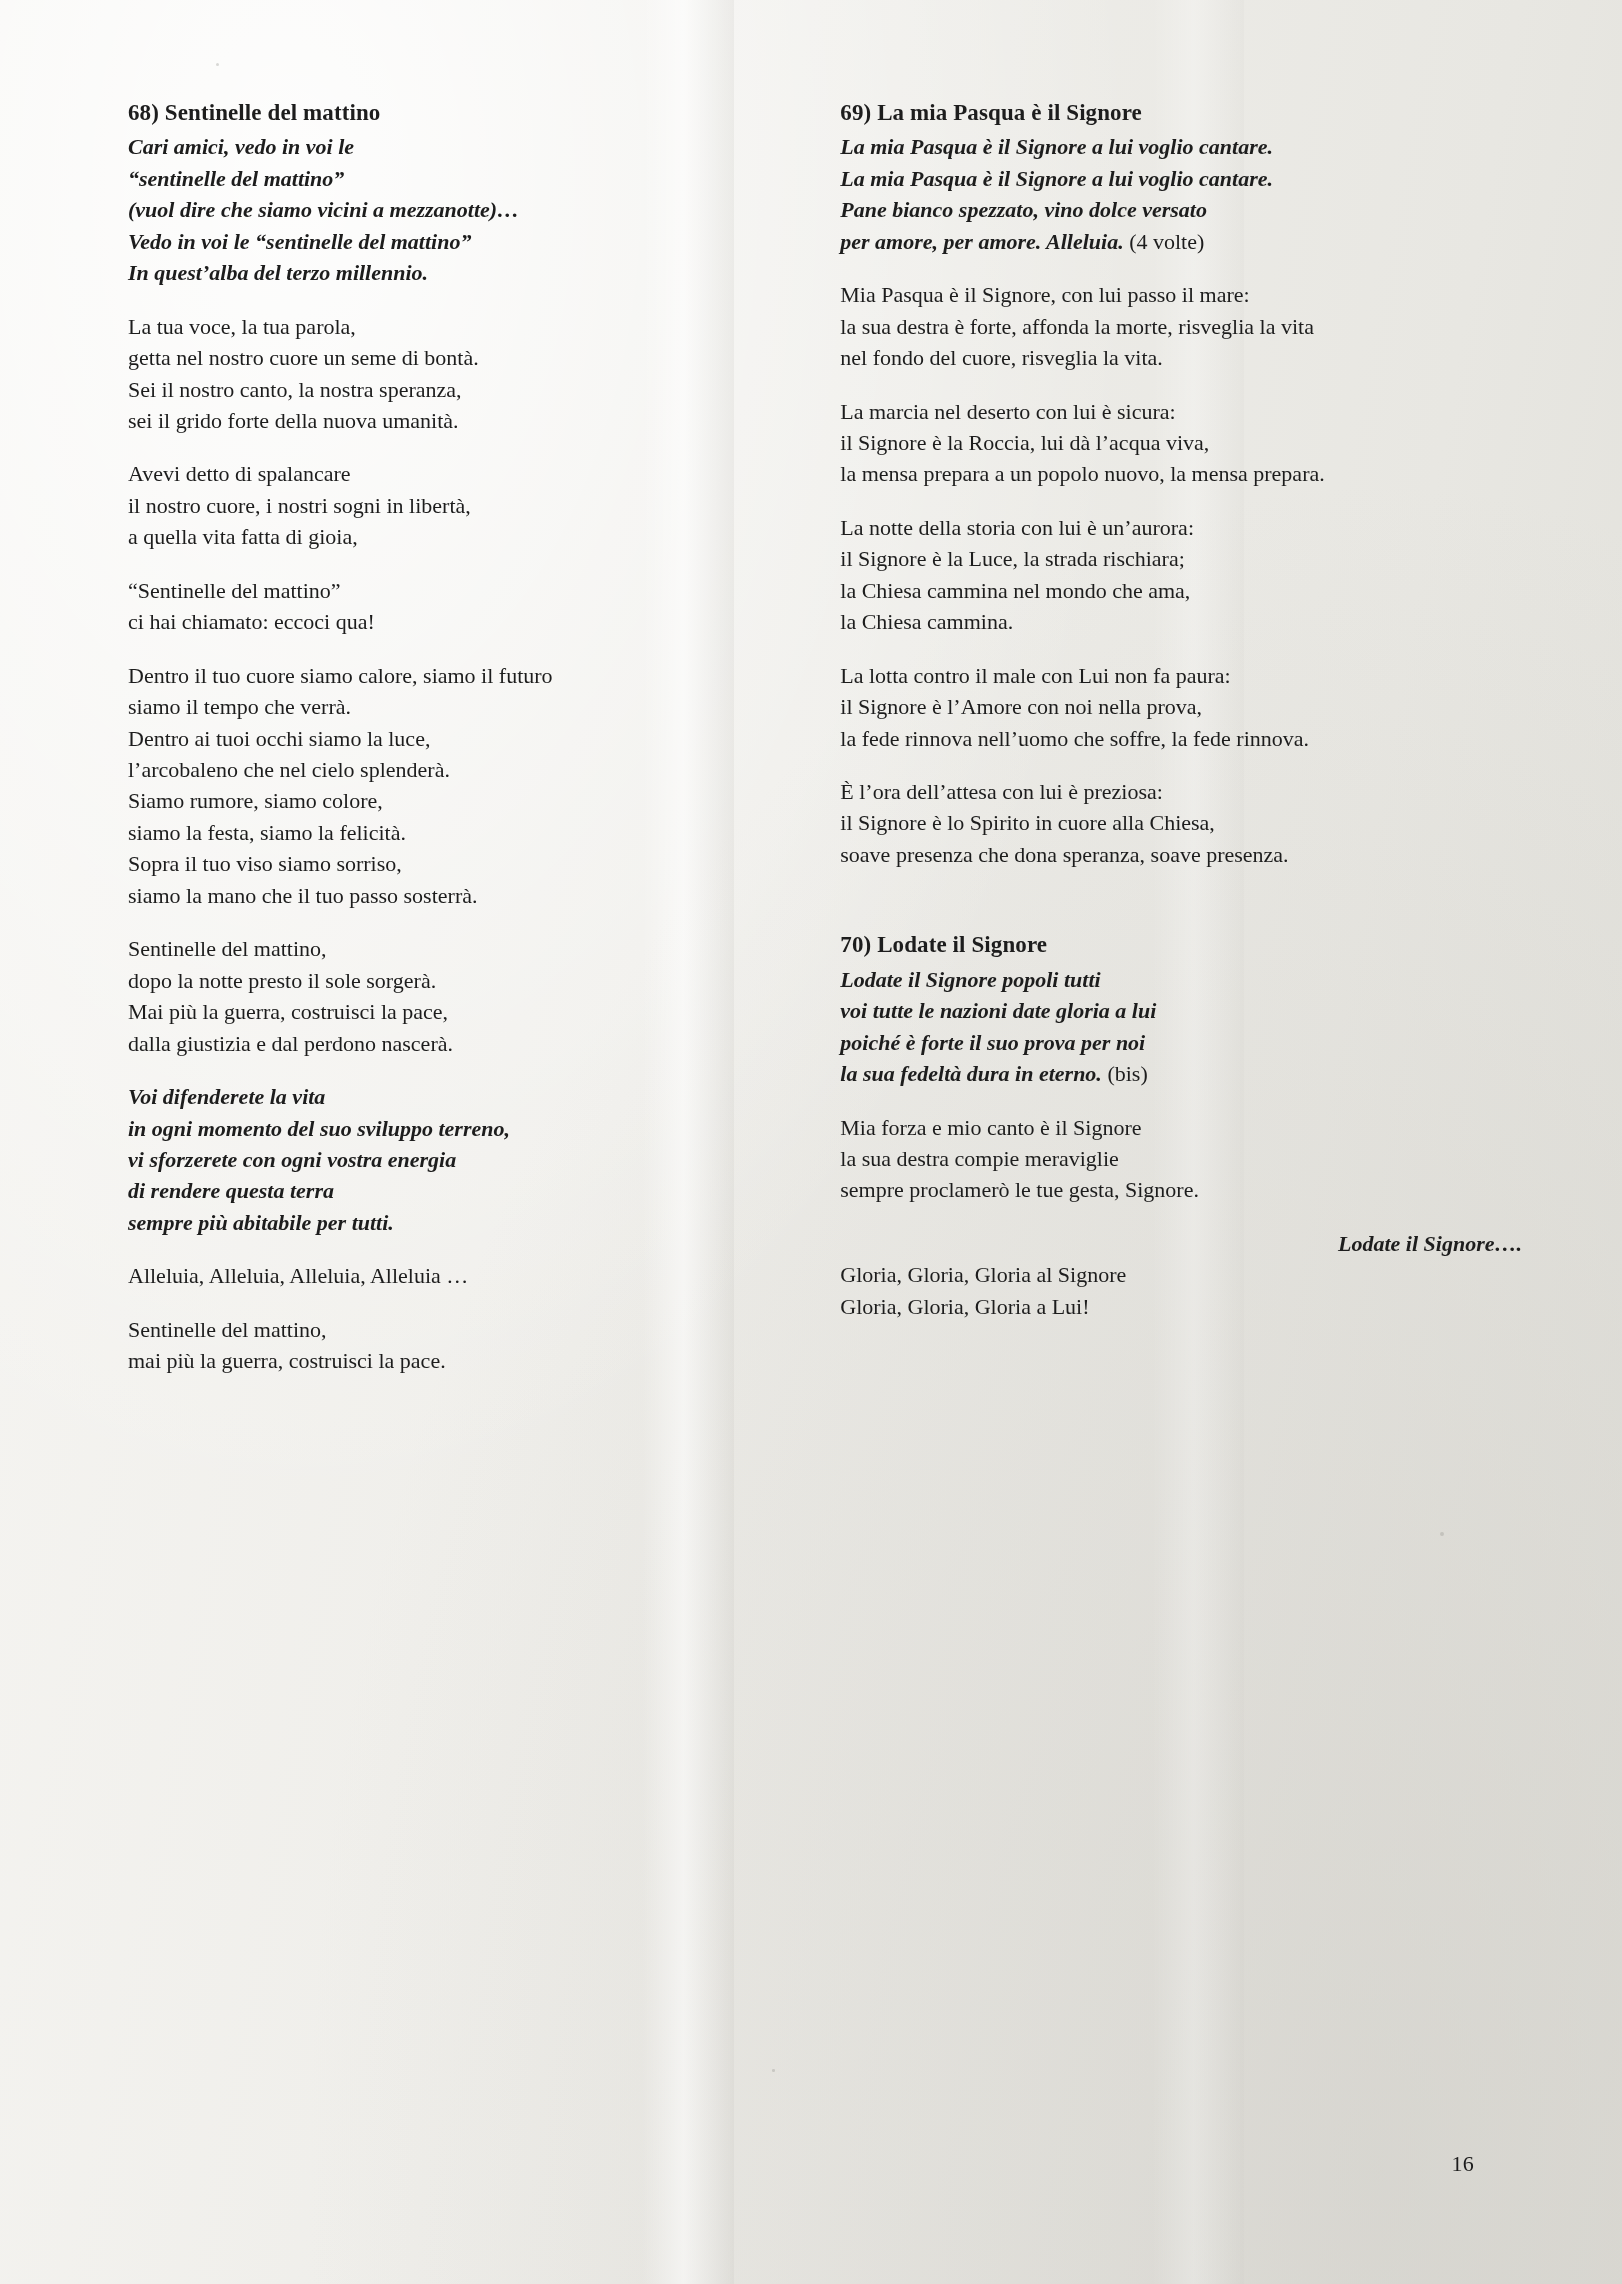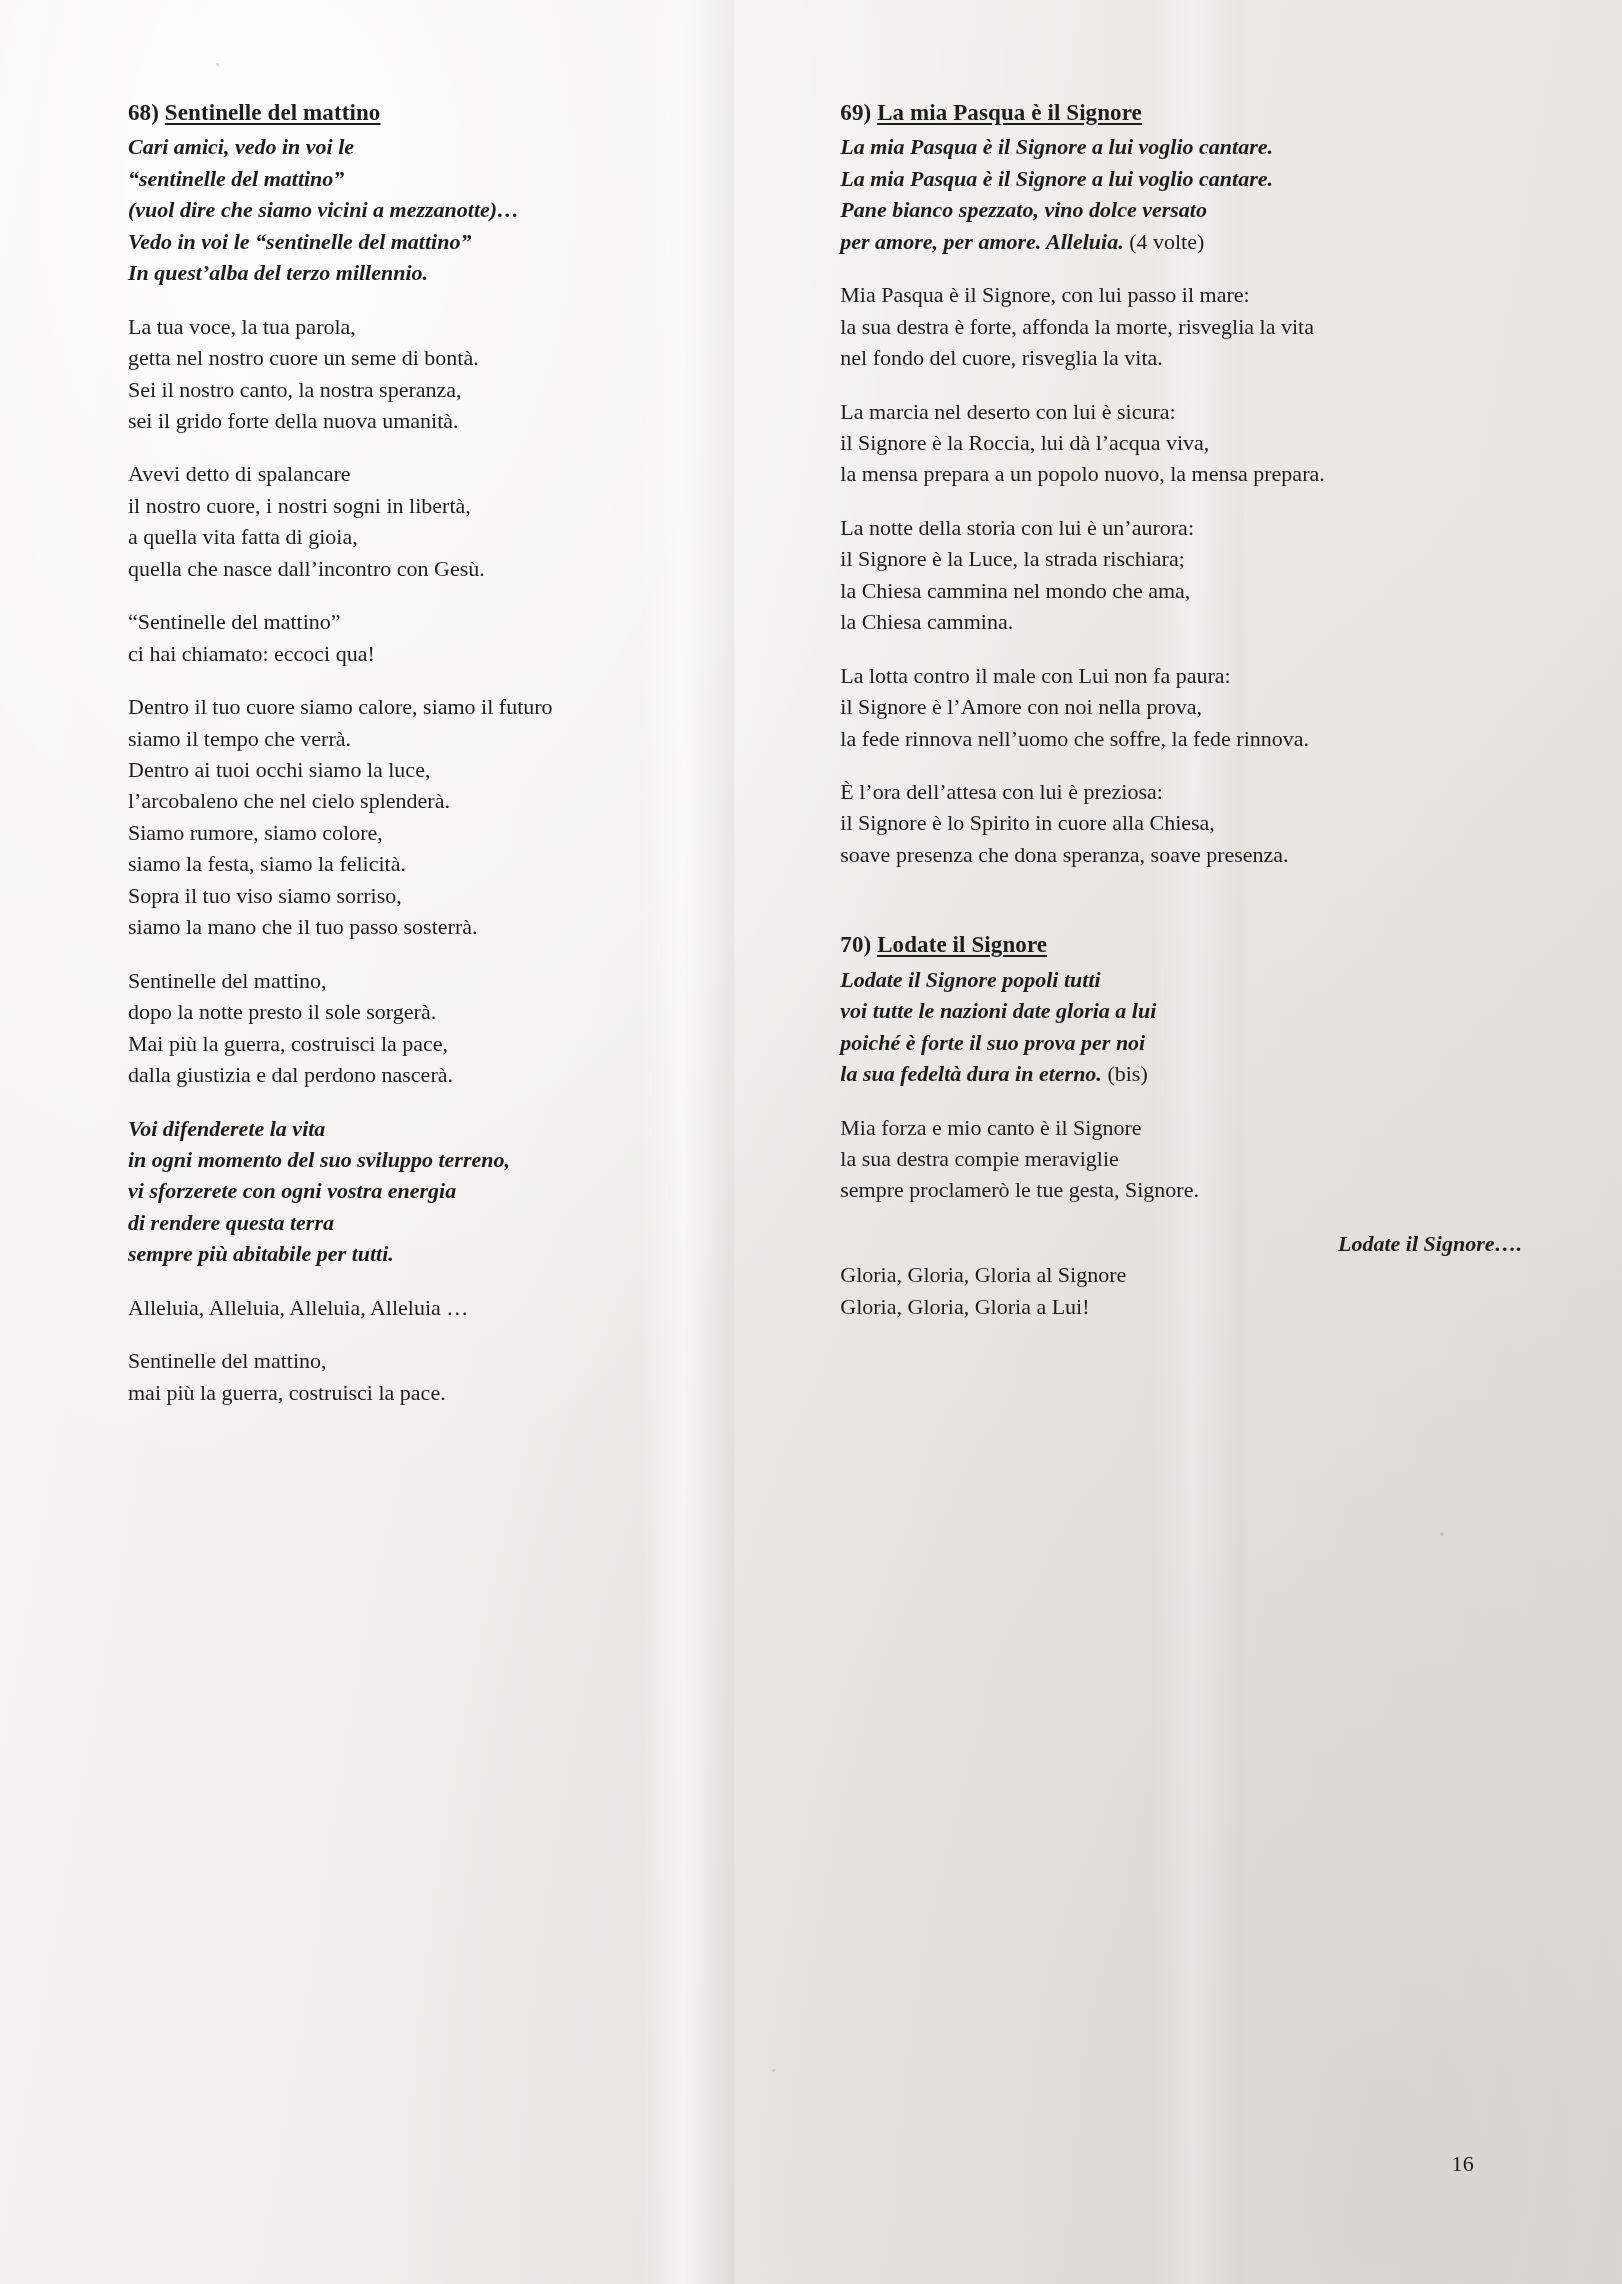--- a/index.html
+++ b/index.html
@@ -60,21 +60,20 @@
     font-size: 23px;
     font-weight: bold;
     letter-spacing: 0.1px;
     margin-bottom: 3.9px;
     line-height: 1.28;
   }
   .song-title .num {
     text-decoration: none;
   }
   .song-title .ttl {
-    text-decoration: underline;
     text-underline-offset: 2.6px;
     margin-top: 8px;
   }
 
   .stanza {
     margin: 0 0 22px 0;
     font-size: 22px;
     line-height: 1.43;
   }
   .stanza.refrain {
@@ -136,21 +135,20 @@
           <span class="line">La tua voce, la tua parola,</span>
           <span class="line">getta nel nostro cuore un seme di bontà.</span>
           <span class="line">Sei il nostro canto, la nostra speranza,</span>
           <span class="line">sei il grido forte della nuova umanità.</span>
         </p>
 
         <p class="stanza">
           <span class="line">Avevi detto di spalancare</span>
           <span class="line">il nostro cuore, i nostri sogni in libertà,</span>
           <span class="line">a quella vita fatta di gioia,</span>
-          <span class="line">quella che nasce dall’incontro con Gesù.</span>
         </p>
 
         <p class="stanza">
           <span class="line">“Sentinelle del mattino”</span>
           <span class="line">ci hai chiamato: eccoci qua!</span>
         </p>
 
         <p class="stanza">
           <span class="line">Dentro il tuo cuore siamo calore, siamo il futuro</span>
           <span class="line">siamo il tempo che verrà.</span>

